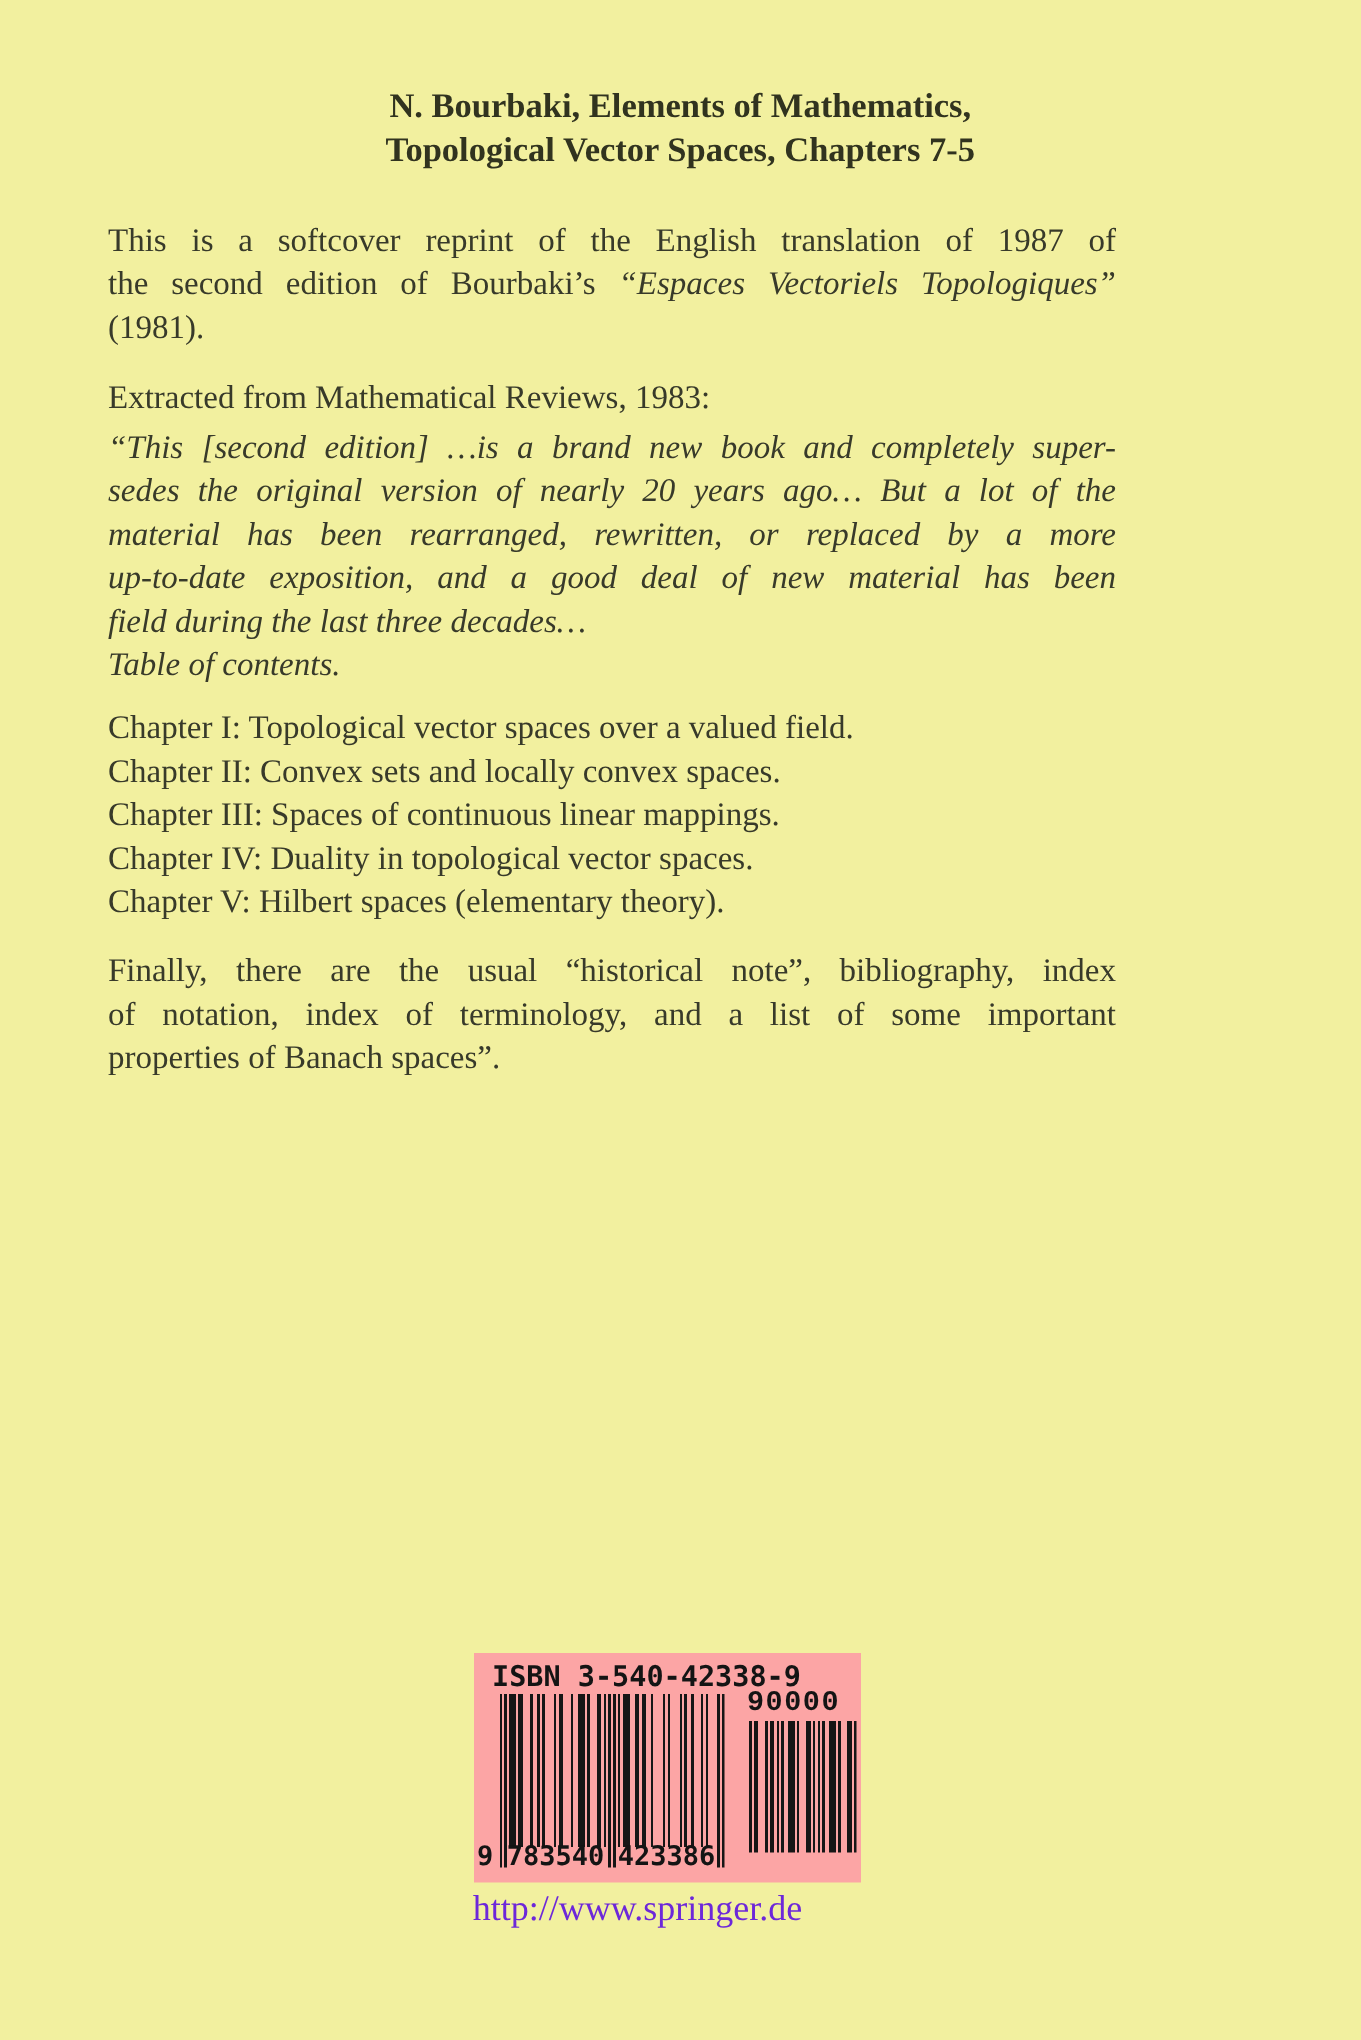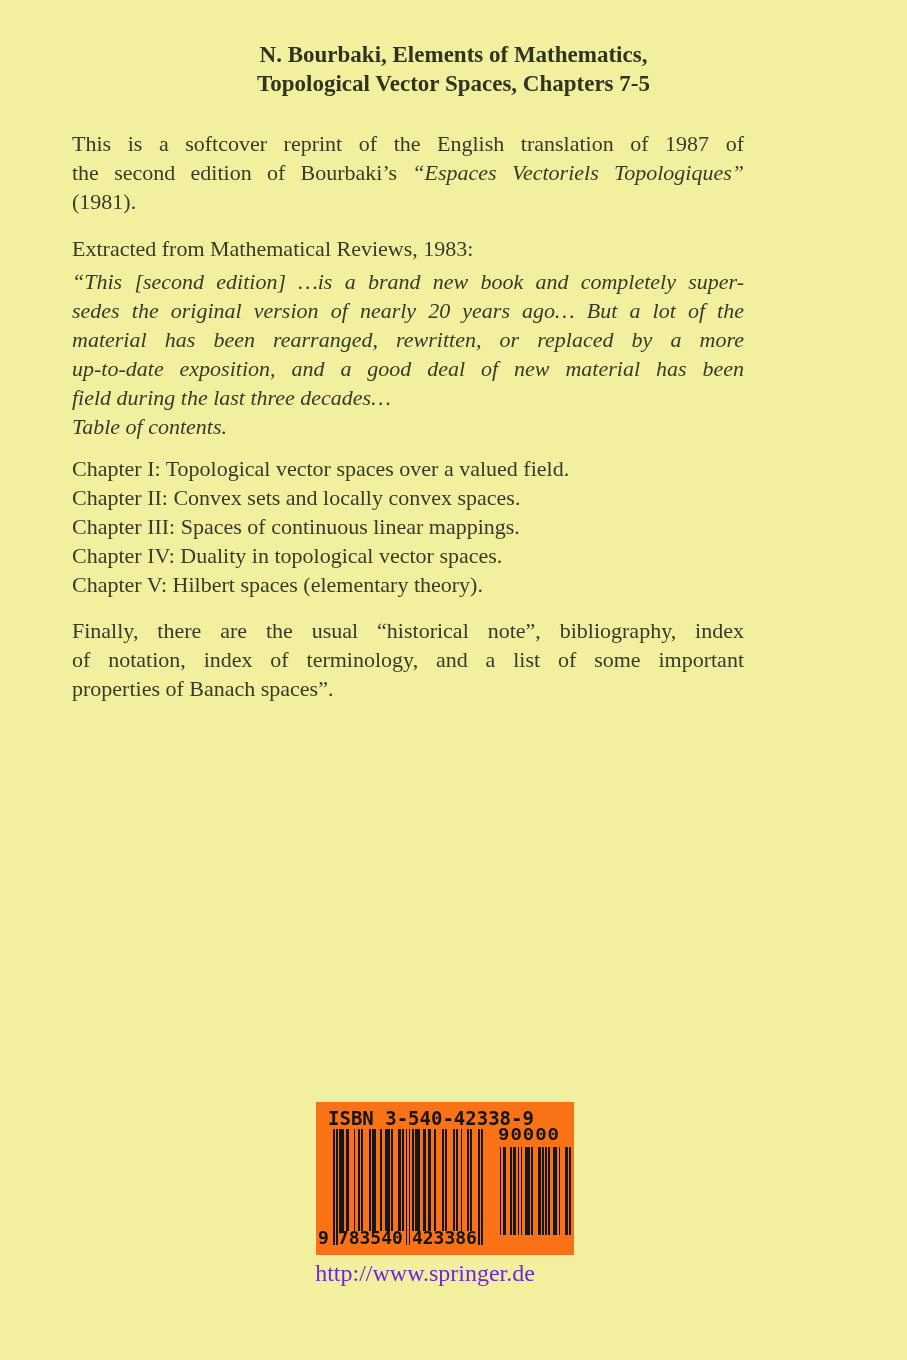--- a/index.html
+++ b/index.html
@@ -7,21 +7,21 @@
     position: relative;
     width: 907px;
     height: 1360px;
     background: #f2f09f;
     color: #383a2a;
     font-family: "Liberation Serif", serif;
     overflow: hidden;
   }
   
   .title {
-    padding-top: 40px;
+    padding-top: 56px;
     text-align: center;
     font-weight: bold;
     font-size: 23px;
     line-height: 29px;
     color: #31331f;
   }
   
   .body-col {
     margin-left: 72px;
     width: 672px;
@@ -36,21 +36,21 @@
   .blk-quote    { margin-top: 4px; font-style: italic; }
   .blk-chapters { margin-top: 13px; }
   .blk-closing  { margin-top: 17px; }
   
   .barcode-box {
     position: absolute;
     left: 316px;
     top: 1102px;
     width: 258px;
     height: 153px;
-    background: #f97316;
+    background: #fca5a5;
   }
   .mono { font-family: "DejaVu Sans Mono", monospace; font-weight: bold; color: #141414; }
   .isbn-label {
     position: absolute;
     left: 12px;
     top: 5px;
     font-size: 19px;
     white-space: nowrap;
   }
   .ean-main {

